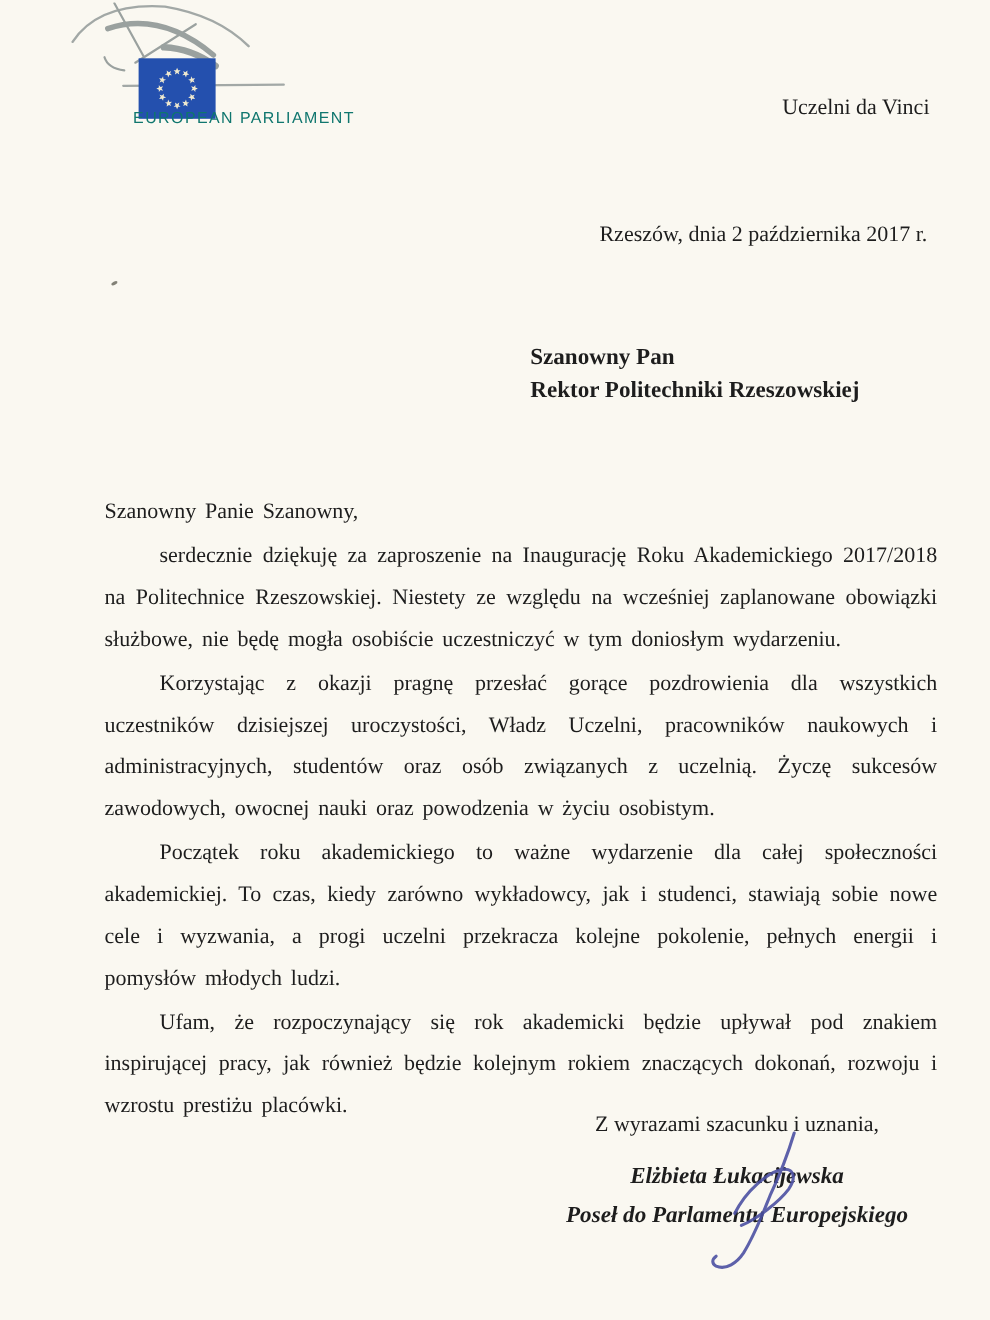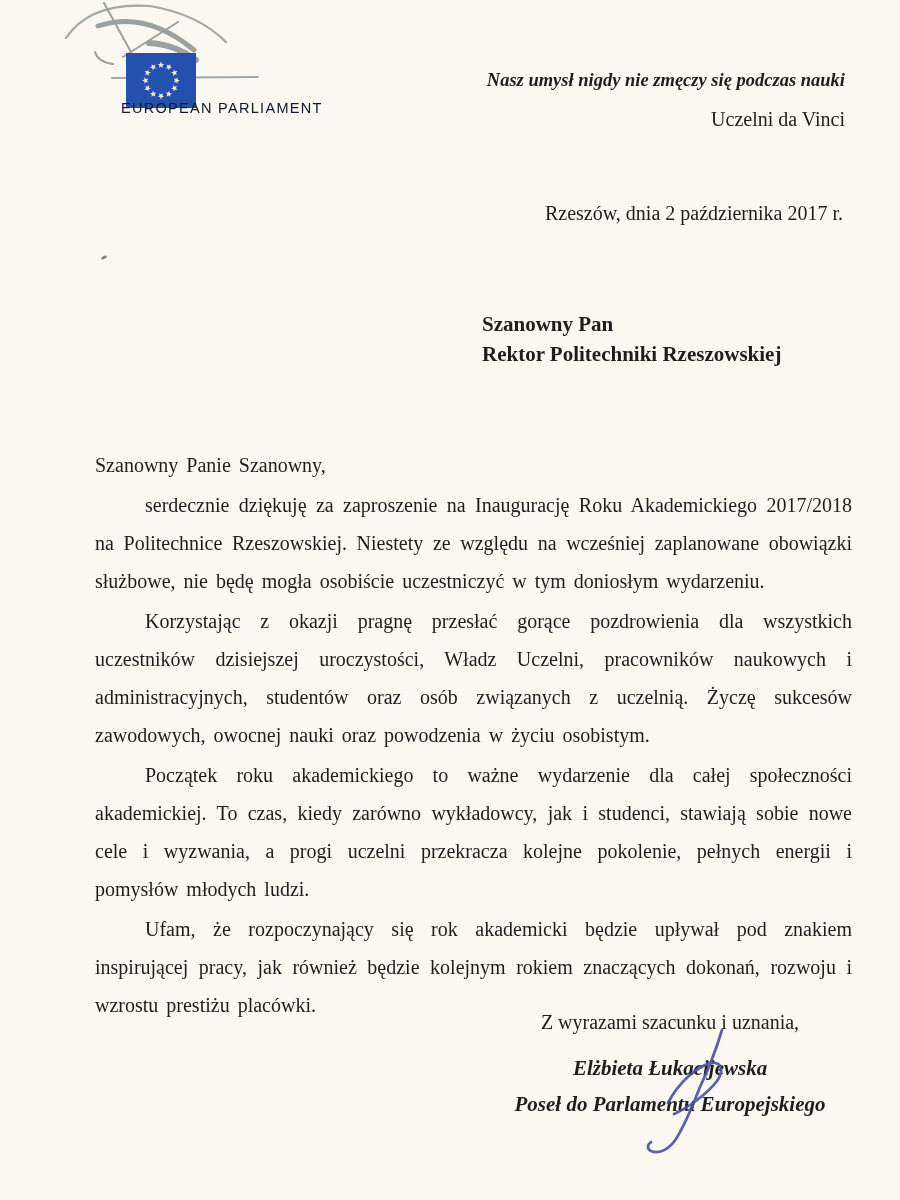--- a/index.html
+++ b/index.html
@@ -12,21 +12,21 @@
     font-family:"Liberation Serif", serif;
     color:#1d1d1d;
     overflow:hidden;
   }
   
   .logo-svg { position:absolute; left:55px; top:2px; }
   .ep-wordmark {
     position:absolute; left:121px; top:100px;
     font-family:"Liberation Sans", sans-serif;
     font-size:14.5px; letter-spacing:1.3px;
-    color:#0f172a; white-space:nowrap;
+    color:#0f766e; white-space:nowrap;
   }
   
   .quote-block { position:absolute; top:70px; left:380px; right:55px; text-align:right; }
   .quote-text  { font-size:18.5px; font-weight:bold; font-style:italic; }
   .quote-author{ font-size:20px; margin-top:17px; }
   
   .date-line { position:absolute; top:202px; right:57px; font-size:20px; text-align:center; }
   
   .recipient { position:absolute; left:458px; top:310px; font-size:21px; font-weight:bold; line-height:29.5px;margin-left:24px; }
   
@@ -83,21 +83,20 @@
         <path transform="translate(106,78.5) rotate(240) translate(0,-15.5)" d="M0,-3.4 L1,-1.1 3.2,-1.1 1.4,0.4 2,2.8 0,1.4 -2,2.8 -1.4,0.4 -3.2,-1.1 -1,-1.1 Z"></path>
         <path transform="translate(106,78.5) rotate(270) translate(0,-15.5)" d="M0,-3.4 L1,-1.1 3.2,-1.1 1.4,0.4 2,2.8 0,1.4 -2,2.8 -1.4,0.4 -3.2,-1.1 -1,-1.1 Z"></path>
         <path transform="translate(106,78.5) rotate(300) translate(0,-15.5)" d="M0,-3.4 L1,-1.1 3.2,-1.1 1.4,0.4 2,2.8 0,1.4 -2,2.8 -1.4,0.4 -3.2,-1.1 -1,-1.1 Z"></path>
         <path transform="translate(106,78.5) rotate(330) translate(0,-15.5)" d="M0,-3.4 L1,-1.1 3.2,-1.1 1.4,0.4 2,2.8 0,1.4 -2,2.8 -1.4,0.4 -3.2,-1.1 -1,-1.1 Z"></path>
       </g>
     </g>
   </svg>
   <div class="ep-wordmark">EUROPEAN PARLIAMENT</div>
 
   <div class="quote-block">
-    <div class="quote-text">Nasz umysł nigdy nie zmęczy się podczas nauki</div>
     <div class="quote-author">Uczelni da Vinci</div>
   </div>
 
   <div class="date-line">Rzeszów, dnia 2 października 2017 r.</div>
 
   <div class="speck"></div>
 
   <div class="recipient">
     <div>Szanowny Pan</div>
     <div>Rektor Politechniki Rzeszowskiej</div>

